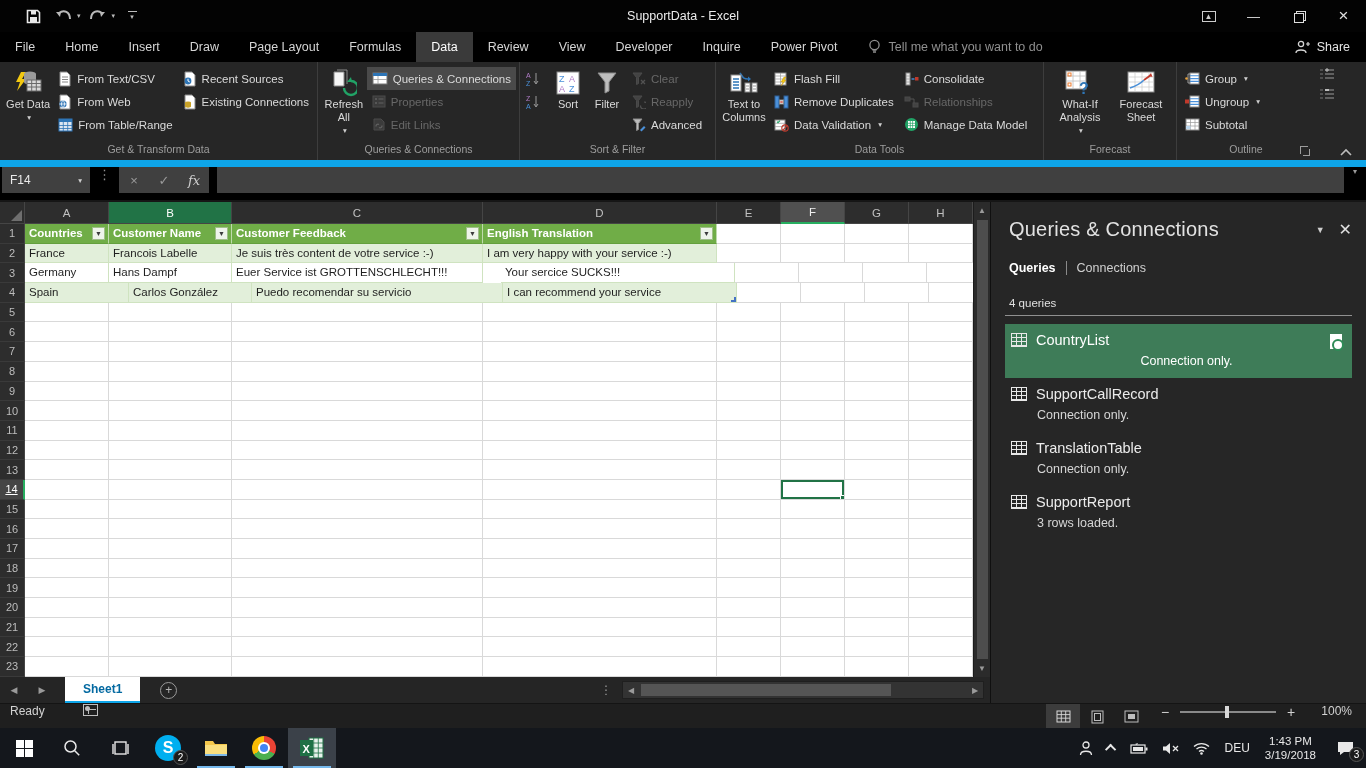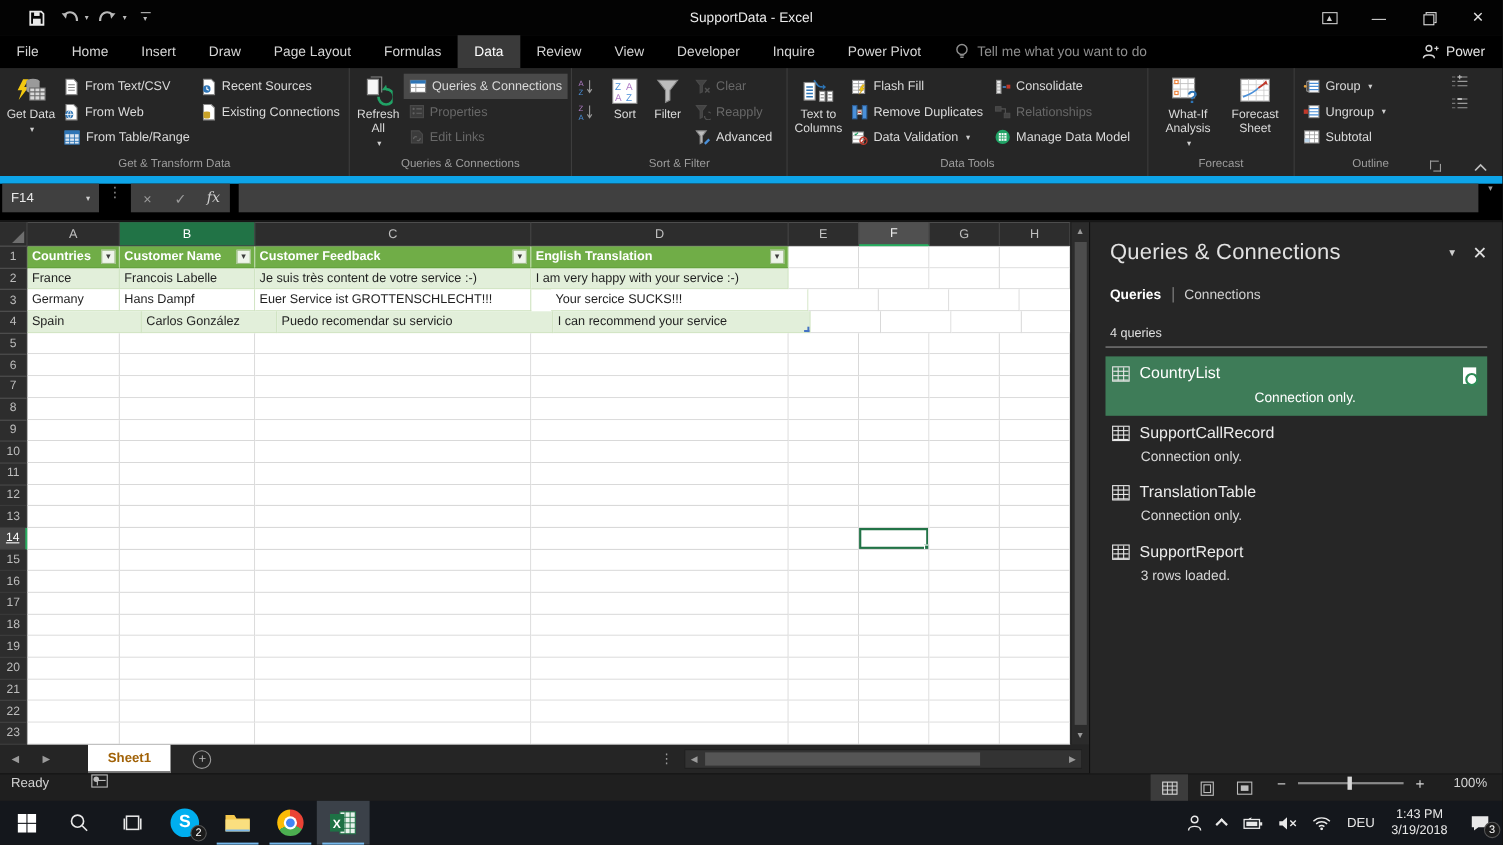--- a/index.html
+++ b/index.html
@@ -92,22 +92,22 @@
   
   .vscroll { position:absolute; left:973px; top:202px; width:17px; height:475px; background:#2b2b2b; border-left:1px solid #1c1c1c;
     display:flex; flex-direction:column; align-items:center; }
   .vscroll .arr { height:17px; display:flex; align-items:center; justify-content:center; color:#9a9a9a; font-size:8px; width:100%; }
   .vthumb { width:11px; flex:1; margin:1px 0; background:#4d4d4d; }
 
   
   .sheetbar { position:absolute; left:0; top:677px; width:990px; height:26px; background:#252525;
     display:flex; align-items:center; }
   .snav { color:#9a9a9a; font-size:9px; width:28px; text-align:center; }
-  .sheettab { margin-left:24px; height:26px; background:#fff; color:#a16207; font-weight:bold; font-size:12px;
-    display:flex; align-items:center; padding:0 18px; border-bottom:2px solid #737373; }
+  .sheettab { margin-left:9px; height:26px; background:#fff; color:#0369a1; font-weight:bold; font-size:12px;
+    display:flex; align-items:center; padding:0 18px; border-bottom:2px solid #0ea5e9; }
   .addsheet { width:17px; height:17px; border:1px solid #9a9a9a; border-radius:50%; color:#b5b5b5;
     display:flex; align-items:center; justify-content:center; font-size:12px; margin-left:20px; }
   .hdots { color:#9a9a9a; font-size:12px; margin-left:auto; padding:0 10px; }
   .hscroll { width:362px; height:18px; background:#333; display:flex; align-items:center; margin-right:6px; border:1px solid #1f1f1f; }
   .hscroll .arr { width:16px; text-align:center; color:#9a9a9a; font-size:8px; }
   .hthumb { width:250px; height:12px; background:#555; margin-left:2px; }
 
   
   .statusbar { position:absolute; left:0; top:703px; width:100%; height:25px; background:#1f1f1f;
     display:flex; align-items:flex-start; color:#d2d2d2; font-size:12px; border-top:1px solid #141414; }
@@ -232,21 +232,21 @@
           <path d="M4.5 11h4M5 13h3" stroke="#8f8f8f" stroke-width="1.3"></path>
         </svg>
       <span>Tell me what you want to do</span>
     </div>
     <div class="share">
       <svg width="16" height="14" viewBox="0 0 16 14">
           <circle cx="7" cy="4" r="2.6" fill="none" stroke="#d5d5d5" stroke-width="1.3"></circle>
           <path d="M2 13 c0-4 10-4 10 0" fill="none" stroke="#d5d5d5" stroke-width="1.3"></path>
           <path d="M12 4h4M14 2v4" stroke="#d5d5d5" stroke-width="1.2"></path>
         </svg>
-      <span>Power</span>
+      <span>Share</span>
     </div>
   </div>
 
   <div class="ribbon">
 
     <div class="rgroup" style="width:318px">
       <div class="rgroup-content">
         <div class="bigbtn">
           <div class="bi">
               <svg width="30" height="28" viewBox="0 0 30 28">

